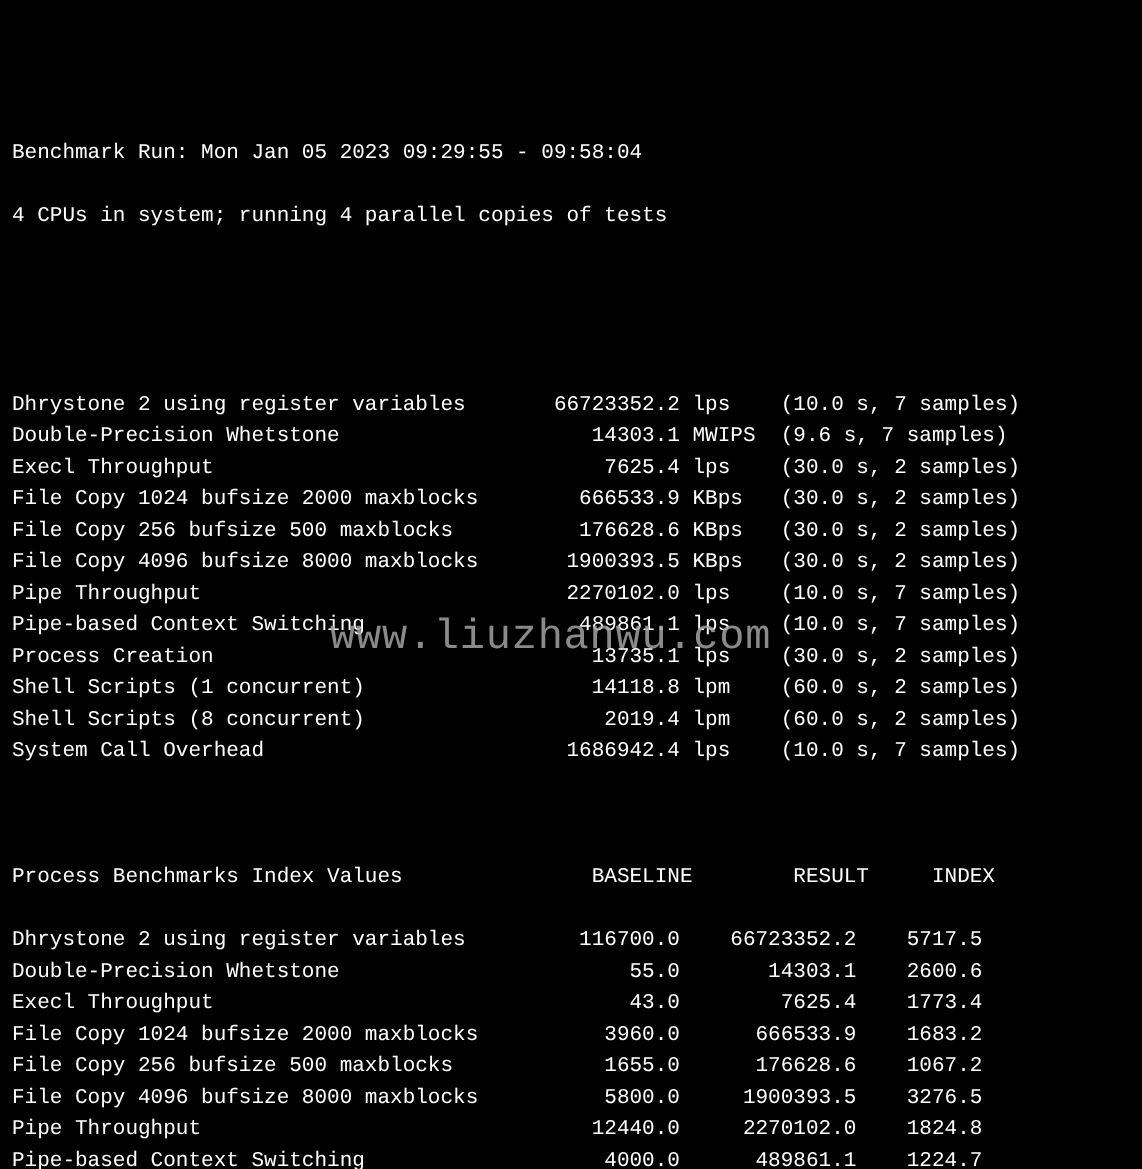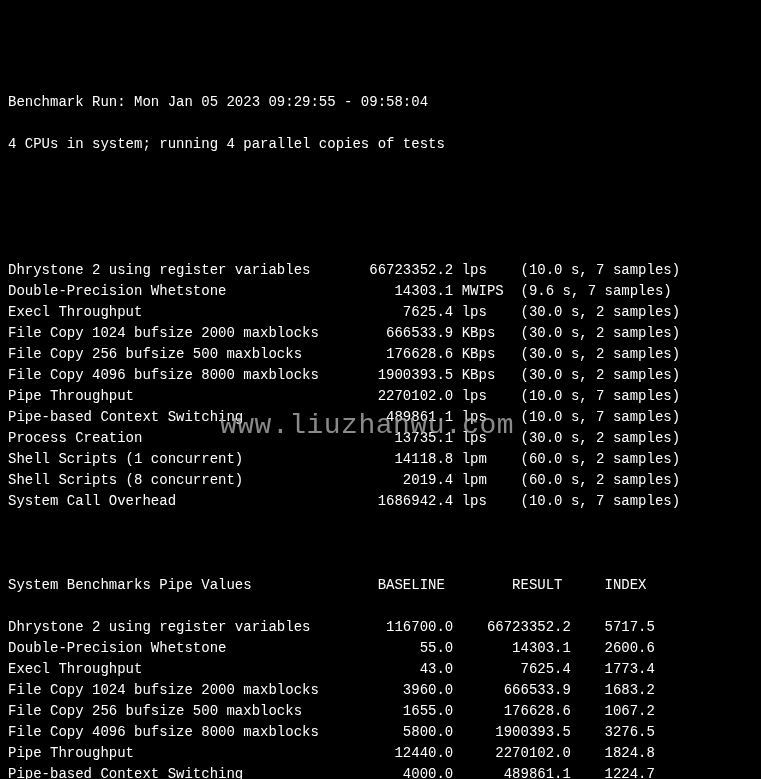--- a/index.html
+++ b/index.html
@@ -34,21 +34,21 @@
 <body>
 
 
 
 <span class="line">Benchmark Run: Mon Jan 05 2023 09:29:55 - 09:58:04</span>
 <span class="line">4 CPUs in system; running 4 parallel copies of tests</span>
 <span class="line"> </span>
 <span class="line"> </span>
 <div id="results-block"><span class="line">Dhrystone 2 using register variables       66723352.2 lps    (10.0 s, 7 samples)</span><span class="line">Double-Precision Whetstone                    14303.1 MWIPS  (9.6 s, 7 samples)</span><span class="line">Execl Throughput                               7625.4 lps    (30.0 s, 2 samples)</span><span class="line">File Copy 1024 bufsize 2000 maxblocks        666533.9 KBps   (30.0 s, 2 samples)</span><span class="line">File Copy 256 bufsize 500 maxblocks          176628.6 KBps   (30.0 s, 2 samples)</span><span class="line">File Copy 4096 bufsize 8000 maxblocks       1900393.5 KBps   (30.0 s, 2 samples)</span><span class="line">Pipe Throughput                             2270102.0 lps    (10.0 s, 7 samples)</span><span class="line">Pipe-based Context Switching                 489861.1 lps    (10.0 s, 7 samples)</span><span class="line">Process Creation                              13735.1 lps    (30.0 s, 2 samples)</span><span class="line">Shell Scripts (1 concurrent)                  14118.8 lpm    (60.0 s, 2 samples)</span><span class="line">Shell Scripts (8 concurrent)                   2019.4 lpm    (60.0 s, 2 samples)</span><span class="line">System Call Overhead                        1686942.4 lps    (10.0 s, 7 samples)</span></div>
 <span class="line"> </span>
-<span class="line" id="index-header-line">System Benchmarks Pipe Values               BASELINE        RESULT     INDEX</span>
+<span class="line" id="index-header-line">Process Benchmarks Index Values               BASELINE        RESULT     INDEX</span>
 <div id="index-block"><span class="line">Dhrystone 2 using register variables         116700.0    66723352.2    5717.5</span><span class="line">Double-Precision Whetstone                       55.0       14303.1    2600.6</span><span class="line">Execl Throughput                                 43.0        7625.4    1773.4</span><span class="line">File Copy 1024 bufsize 2000 maxblocks          3960.0      666533.9    1683.2</span><span class="line">File Copy 256 bufsize 500 maxblocks            1655.0      176628.6    1067.2</span><span class="line">File Copy 4096 bufsize 8000 maxblocks          5800.0     1900393.5    3276.5</span><span class="line">Pipe Throughput                               12440.0     2270102.0    1824.8</span><span class="line">Pipe-based Context Switching                   4000.0      489861.1    1224.7</span></div>
 
 
 
 
 
 
 <div class="watermark">www.liuzhanwu.com</div>
 
 

